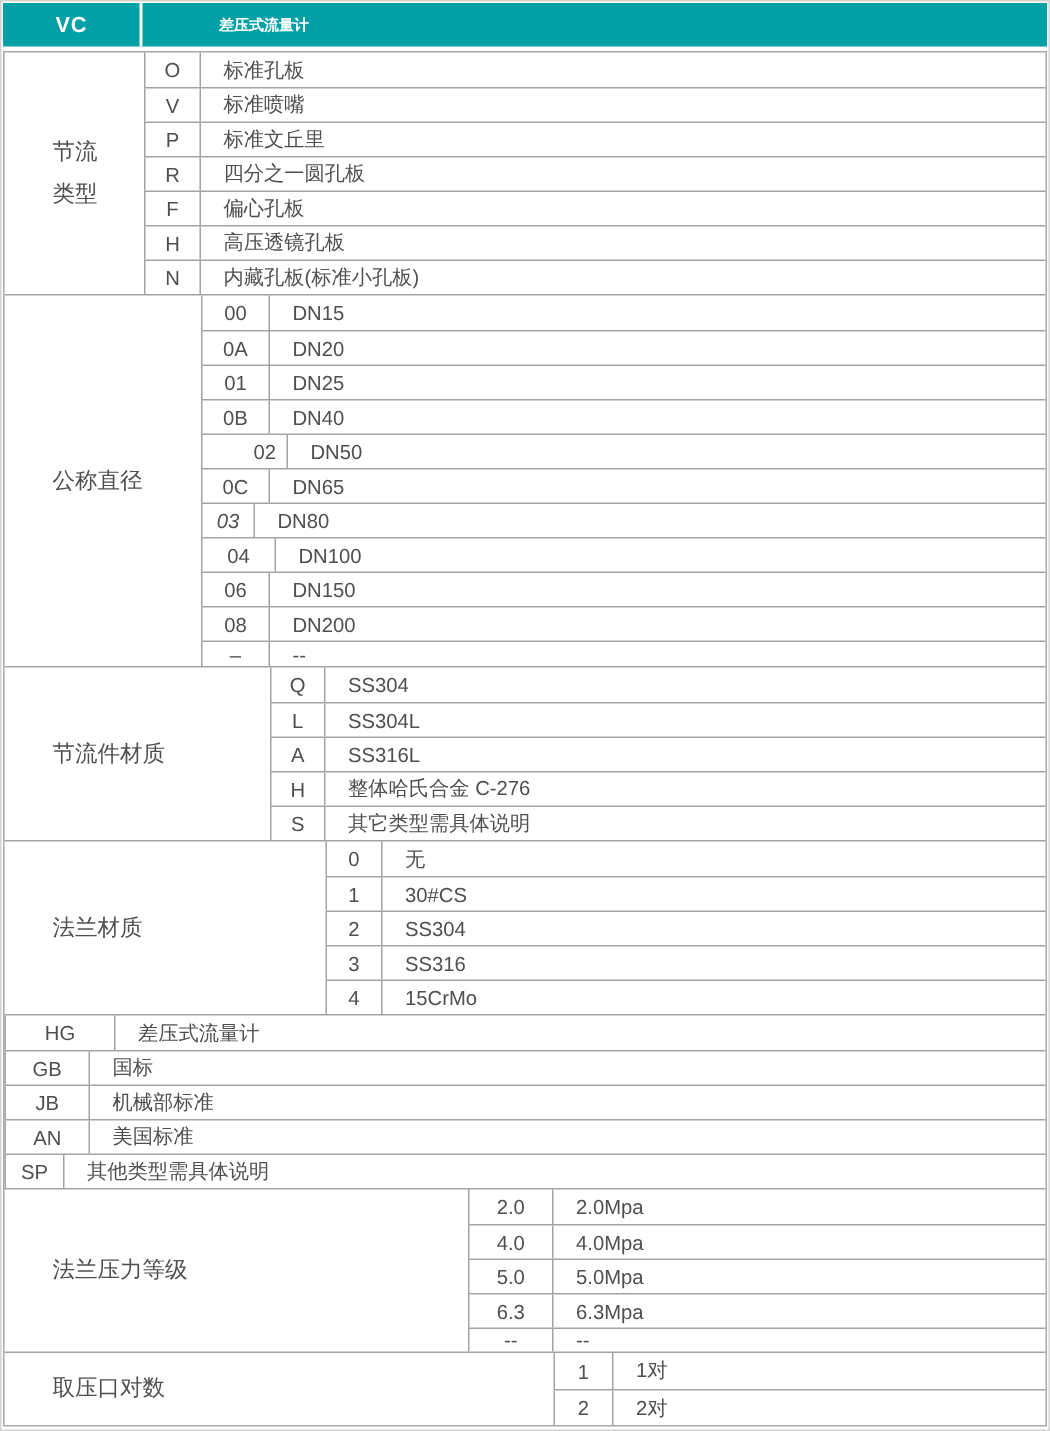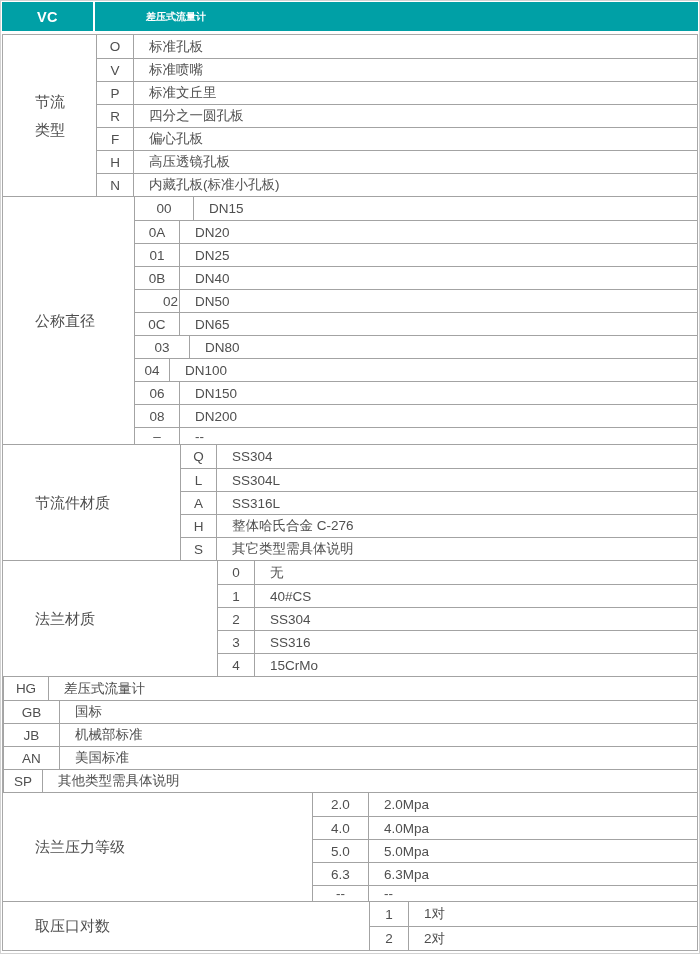--- a/index.html
+++ b/index.html
@@ -103,49 +103,49 @@
           <div class="row" style="height: 23px;">
             <div class="cell-code" style="width: 38px;">N</div>
             <div class="cell-desc">内藏孔板(标准小孔板)</div>
           </div>
         </div>
       </div>
       <div class="section">
         <div class="sec-label" style="width: 131px;">公称直径</div>
         <div class="sec-rows">
           <div class="row" style="height: 23px;">
-            <div class="cell-code" style="width: 60px;">00</div>
+            <div class="cell-code" style="width: 46px;">00</div>
             <div class="cell-desc">DN15</div>
           </div>
           <div class="row" style="height: 23px;">
             <div class="cell-code" style="width: 46px;">0A</div>
             <div class="cell-desc">DN20</div>
           </div>
           <div class="row" style="height: 23px;">
             <div class="cell-code" style="width: 46px; text-align: center;">01</div>
             <div class="cell-desc">DN25</div>
           </div>
           <div class="row" style="height: 23px;">
             <div class="cell-code" style="width: 46px;">0B</div>
             <div class="cell-desc">DN40</div>
           </div>
           <div class="row" style="height: 23px;">
-            <div class="cell-code" style="width: 46px; padding-left: 27px;">02</div>
+            <div class="cell-code" style="width: 58px; padding-left: 27px;">02</div>
             <div class="cell-desc">DN50</div>
           </div>
           <div class="row" style="height: 23px;">
             <div class="cell-code" style="width: 46px;">0C</div>
             <div class="cell-desc">DN65</div>
           </div>
           <div class="row" style="height: 23px;">
-            <div class="cell-code" style="width: 56px;">03</div>
+            <div class="cell-code" style="width: 36px; font-style: italic;">03</div>
             <div class="cell-desc">DN80</div>
           </div>
           <div class="row" style="height: 23px;">
-            <div class="cell-code" style="width: 36px;">04</div>
+            <div class="cell-code" style="width: 50px;">04</div>
             <div class="cell-desc">DN100</div>
           </div>
           <div class="row" style="height: 23px;">
             <div class="cell-code" style="width: 46px;">06</div>
             <div class="cell-desc">DN150</div>
           </div>
           <div class="row" style="height: 23px;">
             <div class="cell-code" style="width: 46px;">08</div>
             <div class="cell-desc">DN200</div>
           </div>
@@ -182,40 +182,40 @@
       </div>
       <div class="section">
         <div class="sec-label" style="width: 214px;">法兰材质</div>
         <div class="sec-rows">
           <div class="row" style="height: 23px;">
             <div class="cell-code" style="width: 38px;">0</div>
             <div class="cell-desc">无</div>
           </div>
           <div class="row" style="height: 23px;">
             <div class="cell-code" style="width: 38px;">1</div>
-            <div class="cell-desc">40#CS</div>
+            <div class="cell-desc">30#CS</div>
           </div>
           <div class="row" style="height: 23px;">
             <div class="cell-code" style="width: 38px;">2</div>
             <div class="cell-desc">SS304</div>
           </div>
           <div class="row" style="height: 23px;">
             <div class="cell-code" style="width: 38px;">3</div>
             <div class="cell-desc">SS316</div>
           </div>
           <div class="row" style="height: 23px;">
             <div class="cell-code" style="width: 38px;">4</div>
             <div class="cell-desc">15CrMo</div>
           </div>
         </div>
       </div>
       <div class="section">
         <div class="sec-rows">
           <div class="row" style="height: 23px;">
-            <div class="cell-code" style="width: 46px;">HG</div>
+            <div class="cell-code" style="width: 74px;">HG</div>
             <div class="cell-desc">差压式流量计</div>
           </div>
           <div class="row" style="height: 23px;">
             <div class="cell-code" style="width: 57px;">GB</div>
             <div class="cell-desc">国标</div>
           </div>
           <div class="row" style="height: 23px;">
             <div class="cell-code" style="width: 57px;">JB</div>
             <div class="cell-desc">机械部标准</div>
           </div>

